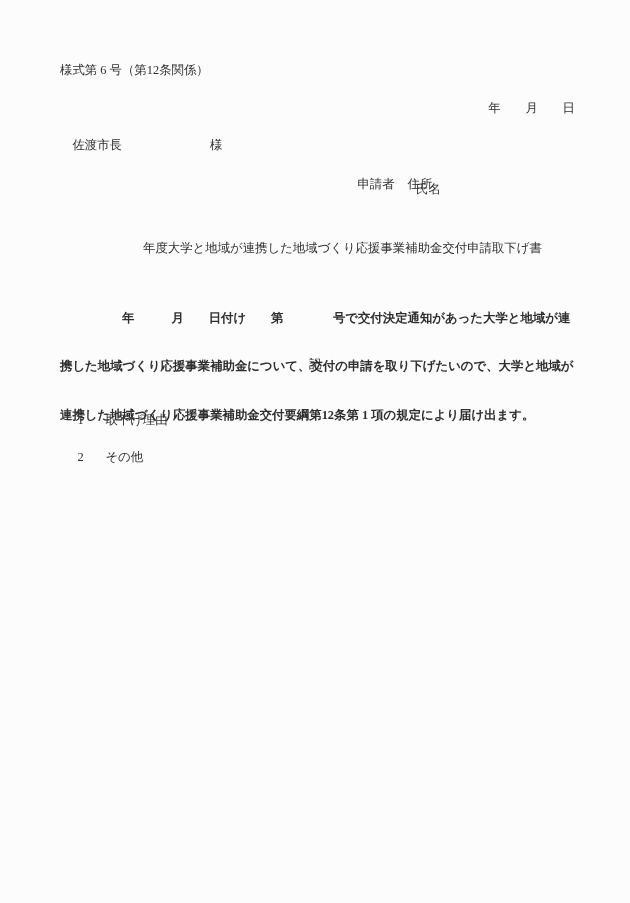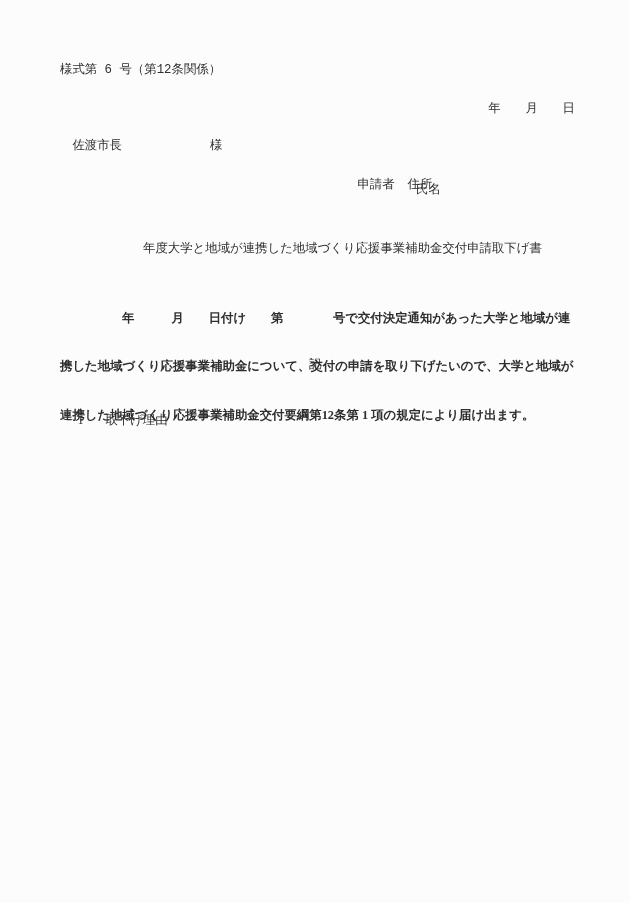--- a/index.html
+++ b/index.html
@@ -16,21 +16,21 @@
     font-family: "Liberation Serif", "DejaVu Serif", serif;
     font-size: 12.4px;
     color: #2e2e2e;
     overflow: hidden;
   }
   .abs {
     position: absolute;
     line-height: 1.15;
     white-space: pre;
   }
-  .form-number   { left: 60px;  top: 63px; font-family: Liberation Mono, monospace; }
+  .form-number   { left: 60px;  top: 63px; }
   .date-line     { right: 55px; top: 84px; text-align: right; margin-top: 17px; }
   .addressee     { left: 60px;  top: 124px; }
   .addressee .honorific { margin-left: 88px; }
   .applicant-l1  { left: 345px; top: 163px; }
   .applicant-l1 .addr { margin-left: 13px; }
   .applicant-l2  { left: 416px; top: 182px; }
   .applicant-l3  { left: 318px; top: 200px; }
   .doc-title     { left: 143px; top: 241px; }
   .body-par      { left: 60px;  top: 279px; width: 514px; }
   .body-par .bline { height: 20px; line-height: 20px; white-space: pre; font-weight: bold; }
@@ -67,14 +67,17 @@
     <div class="bline">携した地域づくり応援事業補助金について、交付の申請を取り下げたいので、大学と地域が</div>
     <div class="bline">連携した地域づくり応援事業補助金交付要綱第12条第 1 項の規定により届け出ます。</div>
   </div>
 
   <div class="abs ki">記</div>
 
   <div class="abs item item-1">
     <span class="num">1</span><span class="lbl">取下げ理由</span>
   </div>
 
+  <div class="abs item item-2">
+    <span class="num">2</span><span class="lbl">その他</span>
+  </div>
 
 </div>
 
 </body></html>

